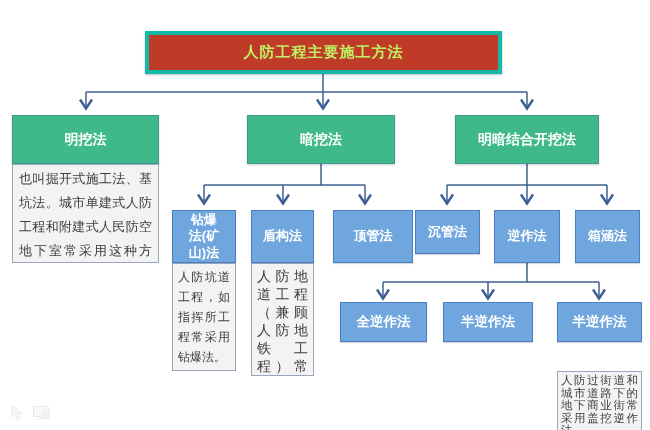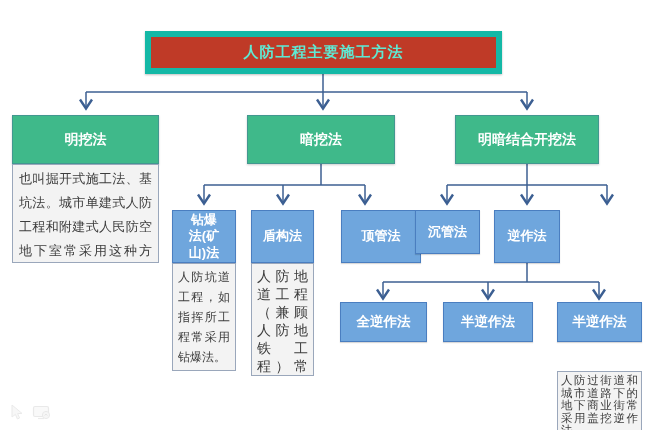--- a/index.html
+++ b/index.html
@@ -3,21 +3,21 @@
 <meta charset="utf-8">
 <style>
   html,body{margin:0;padding:0;background:#fff;}
   .stage{
     position:relative;width:650px;height:430px;background:#ffffff;overflow:hidden;
     font-family:"Liberation Sans","DejaVu Sans",sans-serif;
   }
   .wires{position:absolute;left:0;top:0;width:650px;height:430px;}
   .node{position:absolute;box-sizing:border-box;display:flex;align-items:center;justify-content:center;
         text-align:center;font-weight:bold;line-height:1.25;}
-  .root{background:#bf3a27;border:6px solid #14b8a6;color:#5eead4;font-size:15px;letter-spacing:1px;
+  .root{background:#bf3a27;border:4px solid #14b8a6;color:#bef264;font-size:15px;letter-spacing:1px;
         box-shadow:0 1px 2px rgba(0,0,0,.25);}
   .green{background:#3fb98a;border:1px solid rgba(70,110,150,.45);color:#fff;font-size:14px;
         box-shadow:0 1px 2px rgba(0,0,0,.2);}
   .blue{background:#6fa6dd;border:1px solid #4a7ec0;color:#fff;font-size:13px;
         box-shadow:0 1px 1px rgba(0,0,0,.15);}
   .blue.big{font-size:13.5px;}
   .desc{position:absolute;box-sizing:border-box;background:#f3f3f3;border:1px solid #9aa7bb;
         color:#3d3d3d;text-align:justify;overflow:hidden;}
   .desc-lg{font-size:13px;line-height:24px;padding:2px 6px;}
   .desc-sm{font-size:12px;line-height:20px;padding:3px 5px;}
@@ -72,26 +72,27 @@
   <div class="node green" style="left:247px;top:115px;width:148px;height:49px;">暗挖法</div>
 
   <div class="node green" style="left:455px;top:115px;width:144px;height:49px;">明暗结合开挖法</div>
 
   <div class="node blue" style="left:172px;top:210px;width:64px;height:53px;padding:14px;">钻爆法(矿山)法</div>
   <div class="desc desc-sm" style="left:172px;top:263px;width:64px;height:108px;">人防坑道工程，如指挥所工程常采用钻爆法。</div>
 
   <div class="node blue" style="left:251px;top:210px;width:63px;height:53px;">盾构法</div>
   <div class="desc desc-sm2" style="left:251px;top:263px;width:63px;height:113px;">人防地道工程（兼顾人防地铁工程）常采用盾构法。</div>
 
-  <div class="node blue" style="left:341px;top:210px;width:80px;height:53px;text-align:center;">顶管法</div>
+  <div class="node blue" style="left:333px;top:210px;width:80px;height:53px;text-align:center;">顶管法</div>
 
   <div class="node blue" style="left:415px;top:210px;width:65px;height:44px;">沉管法</div>
 
   <div class="node blue" style="left:494px;top:210px;width:66px;height:53px;">逆作法</div>
 
+  <div class="node blue" style="left:575px;top:210px;width:65px;height:53px;">箱涵法</div>
 
   <div class="node blue big" style="left:443px;top:302px;width:90px;height:40px;">半逆作法</div>
 
   <div class="node blue big" style="left:340px;top:302px;width:87px;height:40px;">全逆作法</div>
 
   <div class="node blue big" style="left:557px;top:302px;width:85px;height:40px;">半逆作法</div>
   <div class="desc desc-xs" style="left:557px;top:342px;width:85px;height:80px;margin-top:29px;">人防过街道和城市道路下的地下商业街常采用盖挖逆作法。</div>
 
   <div class="corner-icons">
     <svg width="14" height="17" viewBox="0 0 14 17">

